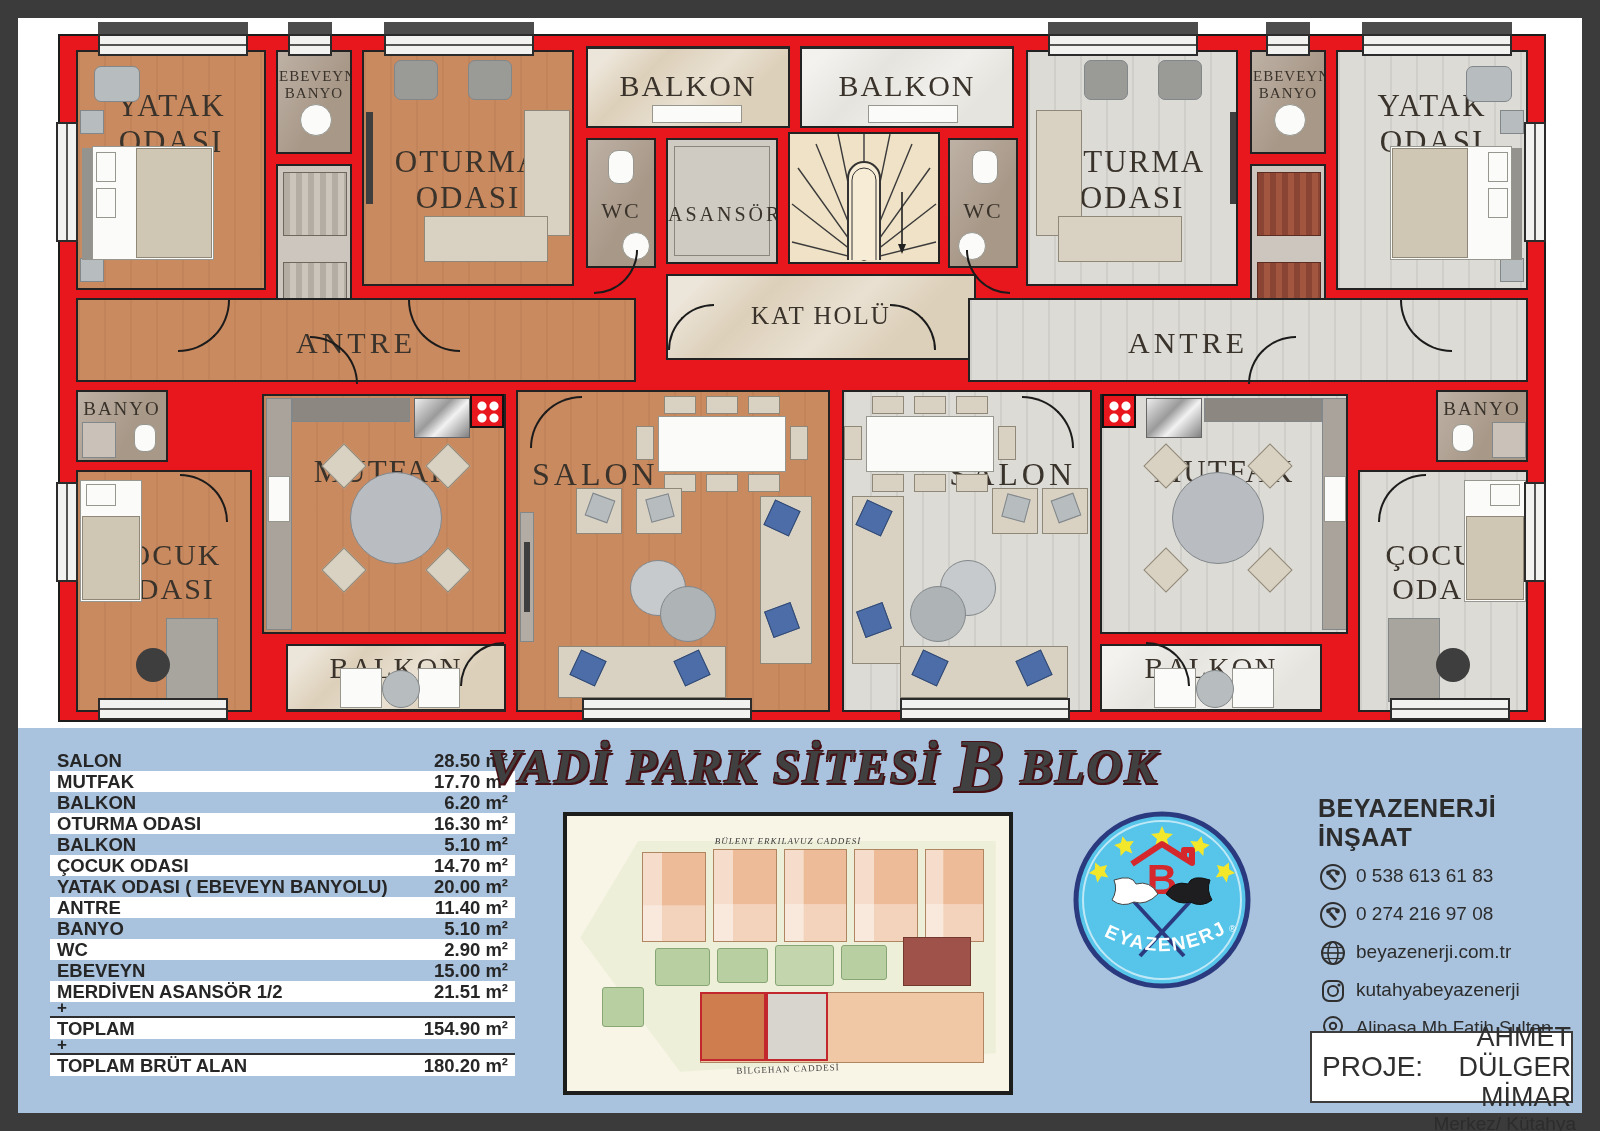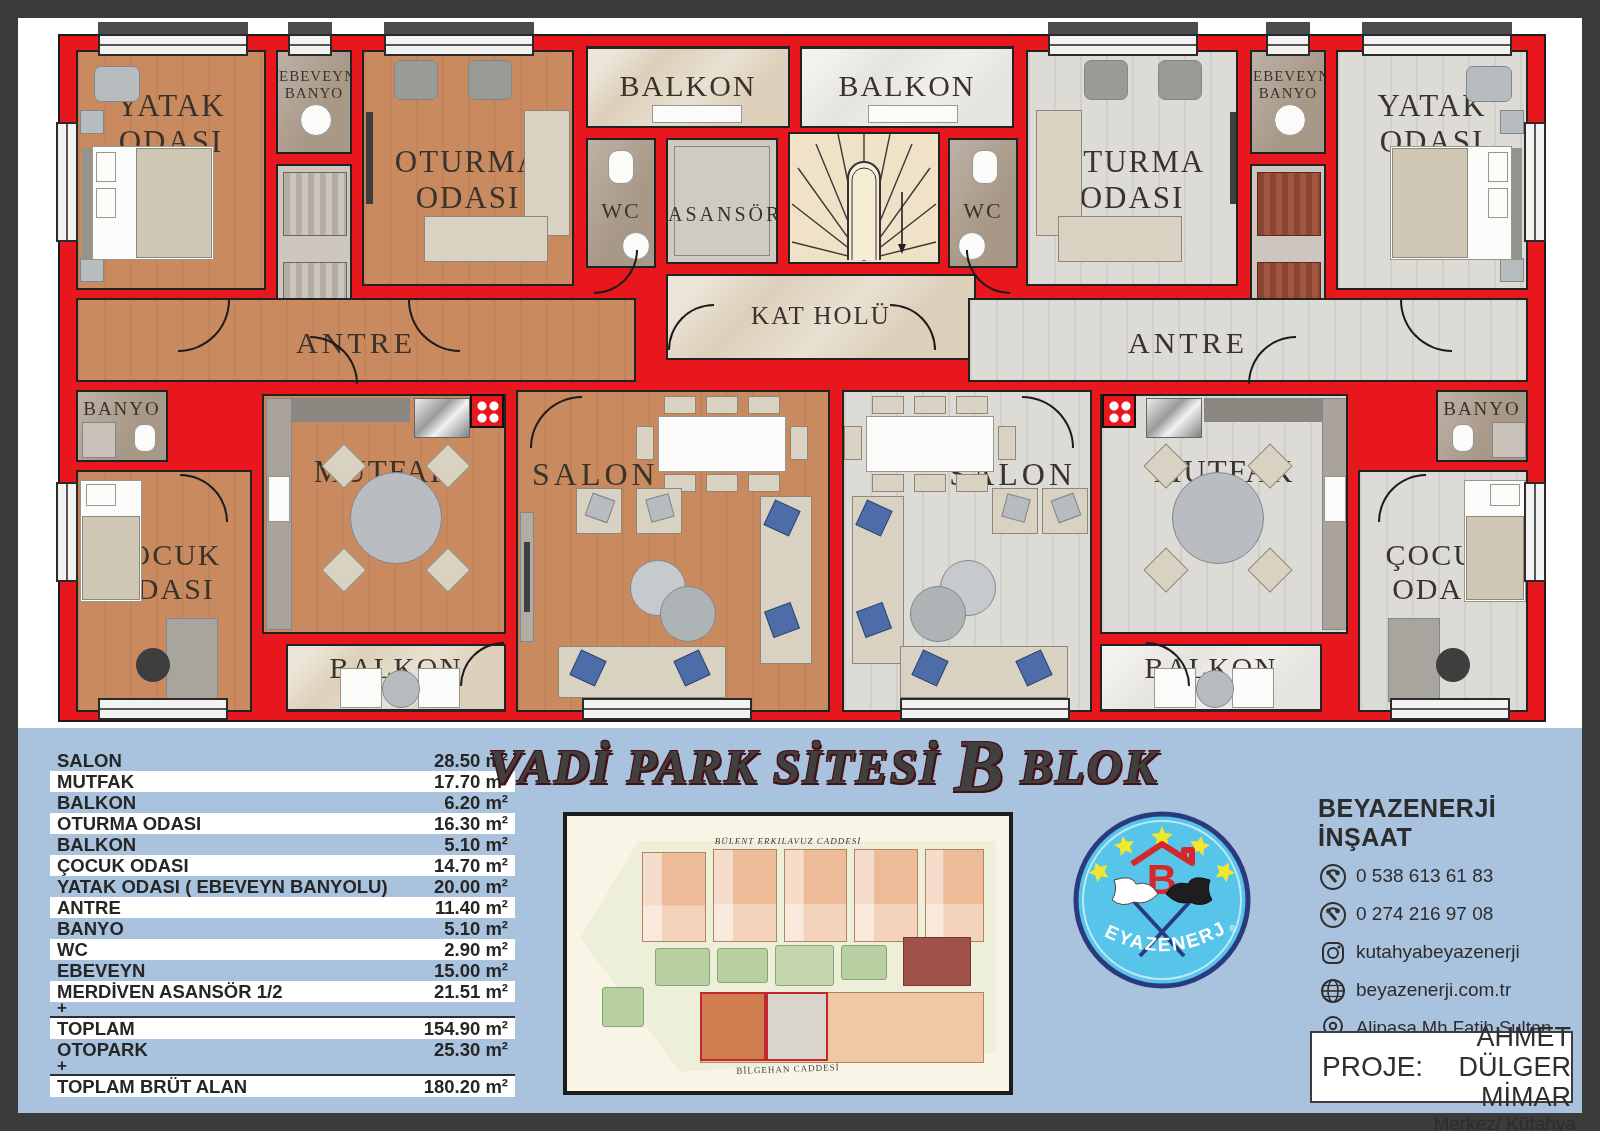--- a/index.html
+++ b/index.html
@@ -412,24 +412,20 @@
         </div>
       <div class="trow w">
           <span>MERDİVEN ASANSÖR 1/2</span>
           <span>21.51 m²</span>
         </div>
       <div class="tdiv"><span>+</span></div>
       <div class="trow w">
           <span>TOPLAM</span>
           <span>154.90 m²</span>
         </div>
-      <div class="trow">
-          <span>OTOPARK</span>
-          <span>25.30 m²</span>
-        </div>
       <div class="tdiv"><span>+</span></div>
       <div class="trow w">
           <span>TOPLAM BRÜT ALAN</span>
           <span>180.20 m²</span>
         </div>
     </div>
 
     <div class="mtitle">
       <span>VADİ PARK SİTESİ</span>
       <span class="bigB">B</span>
@@ -500,38 +496,38 @@
             <circle cx="15" cy="15" r="12" fill="none" stroke="#2f2f2f" stroke-width="2"></circle>
             <path d="M10.5,10 a6.5,6.5 0 0 1 9,0" fill="none" stroke="#2f2f2f" stroke-width="2"></path>
             <circle cx="10.5" cy="11" r="2.4" fill="#2f2f2f"></circle>
             <circle cx="19.5" cy="11" r="2.4" fill="#2f2f2f"></circle>
             <path d="M12,13 l6,7" stroke="#2f2f2f" stroke-width="3"></path>
           </svg>
         <span class="txt">0 274 216 97 08</span>
       </div>
       <div class="citem">
         <svg width="30" height="30" viewBox="0 0 30 30">
-            <rect x="5" y="5" width="20" height="20" rx="6" fill="none" stroke="#2f2f2f" stroke-width="2"></rect>
-            <circle cx="15" cy="15" r="5" fill="none" stroke="#2f2f2f" stroke-width="2"></circle>
-            <circle cx="21" cy="9" r="1.6" fill="#2f2f2f"></circle>
-          </svg>
-        <span class="txt">kutahyabeyazenerji</span>
-      </div>
-      <div class="citem">
-        <svg width="30" height="30" viewBox="0 0 30 30">
             <circle cx="15" cy="15" r="11" fill="none" stroke="#2f2f2f" stroke-width="2"></circle>
             <ellipse cx="15" cy="15" rx="5" ry="11" fill="none" stroke="#2f2f2f" stroke-width="1.6"></ellipse>
             <line x1="4" y1="15" x2="26" y2="15" stroke="#2f2f2f" stroke-width="1.6"></line>
             <line x1="6" y1="9.5" x2="24" y2="9.5" stroke="#2f2f2f" stroke-width="1.2"></line>
             <line x1="6" y1="20.5" x2="24" y2="20.5" stroke="#2f2f2f" stroke-width="1.2"></line>
           </svg>
         <span class="txt">beyazenerji.com.tr</span>
       </div>
       <div class="citem">
         <svg width="30" height="30" viewBox="0 0 30 30">
+            <rect x="5" y="5" width="20" height="20" rx="6" fill="none" stroke="#2f2f2f" stroke-width="2"></rect>
+            <circle cx="15" cy="15" r="5" fill="none" stroke="#2f2f2f" stroke-width="2"></circle>
+            <circle cx="21" cy="9" r="1.6" fill="#2f2f2f"></circle>
+          </svg>
+        <span class="txt">kutahyabeyazenerji</span>
+      </div>
+      <div class="citem">
+        <svg width="30" height="30" viewBox="0 0 30 30">
             <path d="M15,3 a9,9 0 0 1 9,9 c0,6.5 -9,15 -9,15 c0,0 -9,-8.5 -9,-15 a9,9 0 0 1 9,-9 z" fill="none" stroke="#2f2f2f" stroke-width="2"></path>
             <circle cx="15" cy="12" r="3.2" fill="none" stroke="#2f2f2f" stroke-width="2"></circle>
           </svg>
         <span class="txt" style="font-size:18.5px;">Alipaşa Mh Fatih Sultan Mehmet Bulvarı Beyaz Enerji İş Merkezi No: 12-14 K:1 D:7</span>
       </div>
       <div class="city">Merkez/ Kütahya</div>
     </div>
 
     <div id="projeBox">
       <div class="plabel">PROJE:</div>

